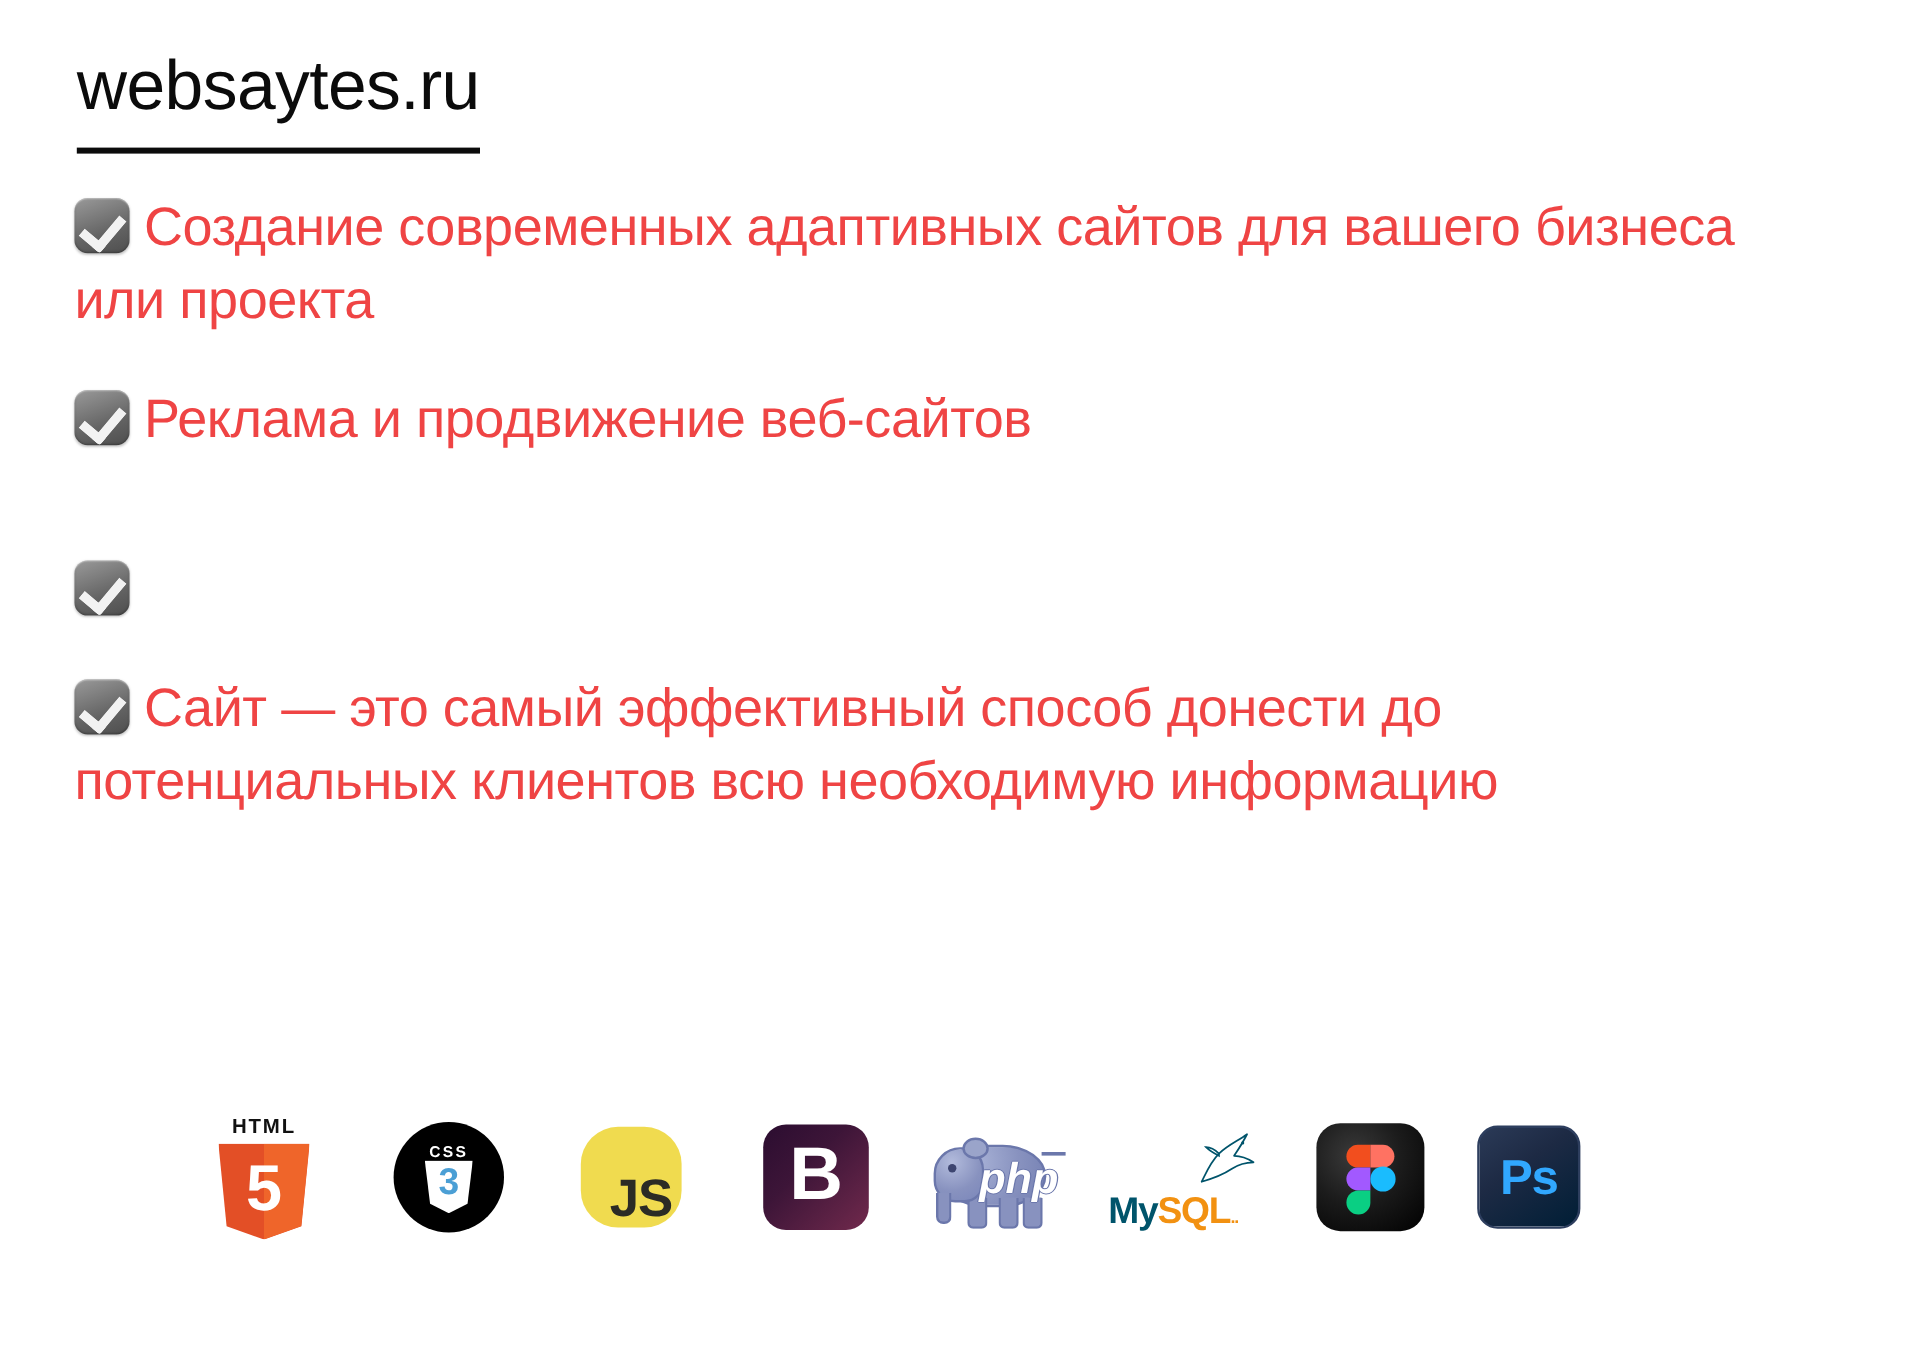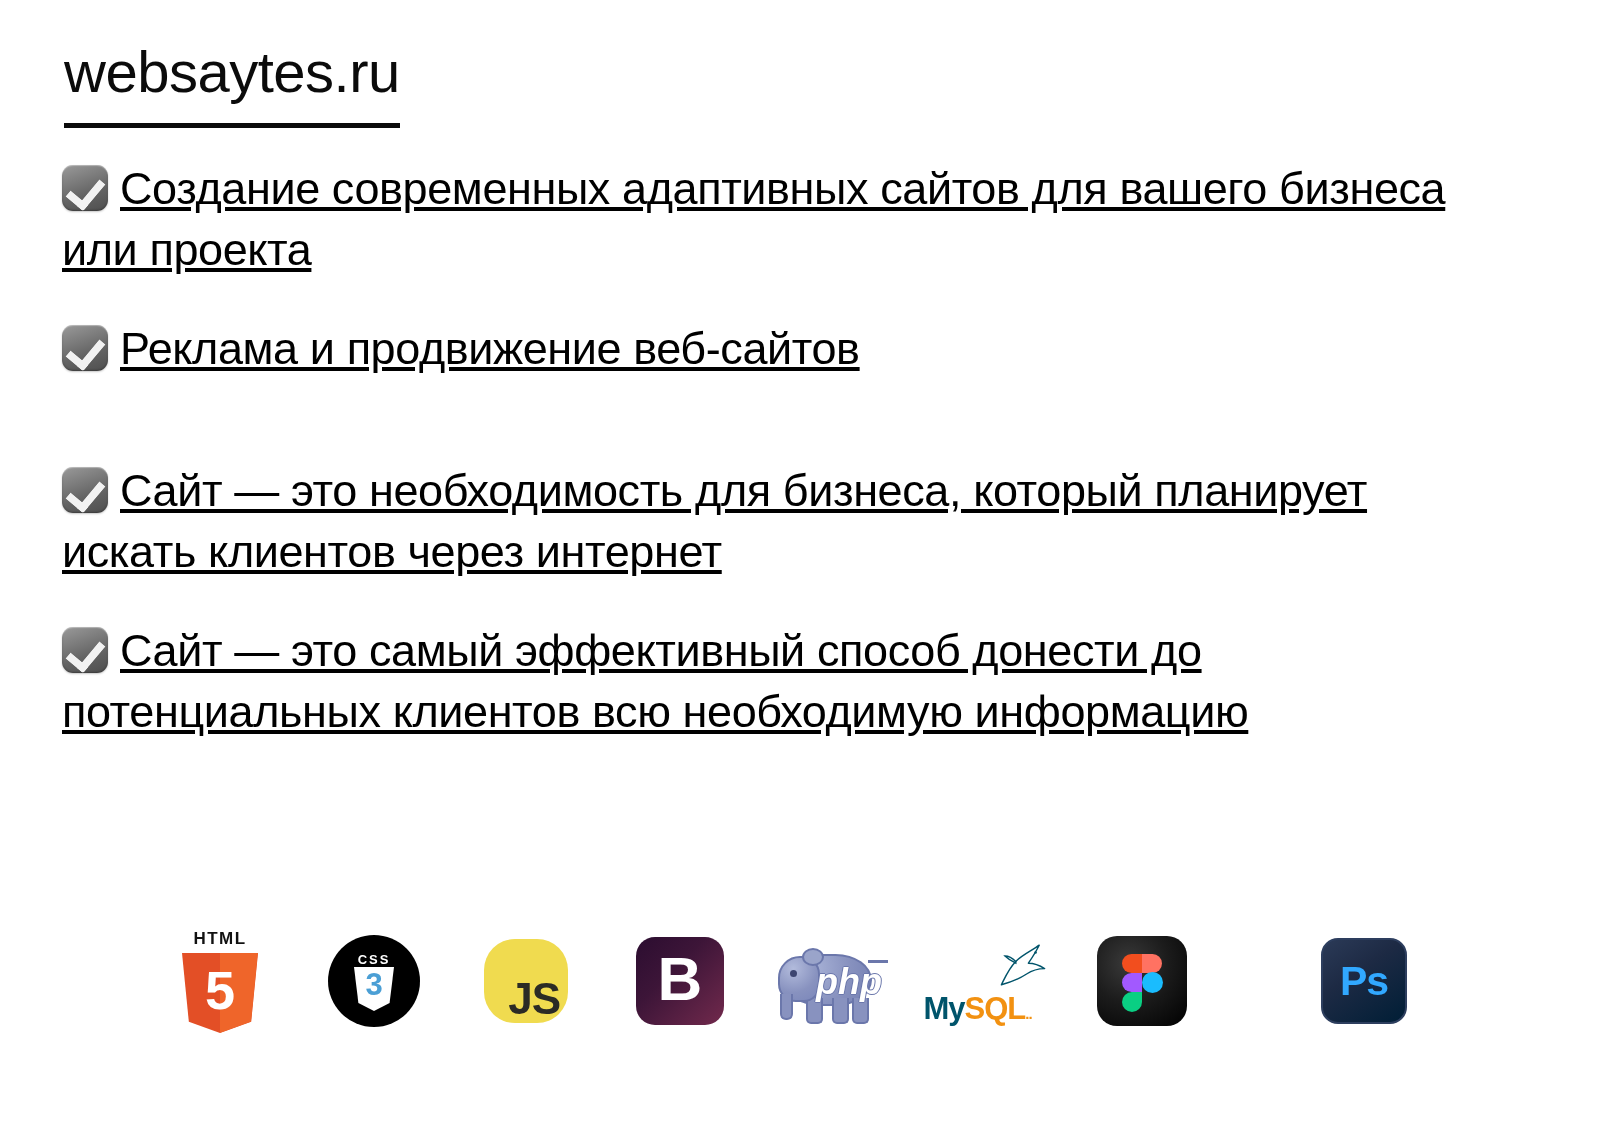--- a/index.html
+++ b/index.html
@@ -45,24 +45,23 @@
     left: 62px;
     top: 158px;
     width: 1420px;
   }
 
   .bullet-item {
     position: relative;
     margin-bottom: 38px;
     font-size: 45px;
     line-height: 1.36;
-    color: #000000;
+    color: #ef4444;
     font-weight: 400;
     letter-spacing: -0.4px;
-    text-decoration: underline;
   }
   .bullet-item:last-child { margin-bottom: 0; }
 
   .bullet-item.gap-lg { margin-bottom: 80px; }
 
   
   .checkbox-icon {
     display: inline-block;
     vertical-align: -7px;
     width: 46px;
@@ -263,21 +262,21 @@
   .fg-tr { left: 45px; top: 18px; width: 20px; height: 19px;
            background: #FF7262; border-radius: 0 10px 10px 0; }
   .fg-ml { left: 25px; top: 37px; width: 20px; height: 19px;
            background: #A259FF; border-radius: 10px 0 0 10px; }
   .fg-mr { left: 45px; top: 36px; width: 21px; height: 21px;
            background: #1ABCFE; border-radius: 50%; }
   .fg-bl { left: 25px; top: 56px; width: 20px; height: 20px;
            background: #0ACF83; border-radius: 10px 0 10px 10px; }
 
   
-  .ps { left: 1310px; justify-content: center; }
+  .ps { left: 1220px; justify-content: center; }
   .ps-square {
     width: 86px; height: 86px; border-radius: 17px;
     background: linear-gradient(145deg, #2b3a57 0%, #1d2a44 40%, #001E36 100%);
     position: relative;
     border: 2px solid #2d3e5e;
   }
   .ps-text {
     position: absolute; inset: 0;
     display: flex; align-items: center; justify-content: center;
     font-size: 41px; font-weight: 700; color: #31A8FF;
@@ -297,21 +296,21 @@
 
     <div class="bullet-item">
       <span class="checkbox-icon"></span><span class="bullet-text">Создание современных адаптивных сайтов для вашего бизнеса или проекта</span>
     </div>
 
     <div class="bullet-item gap-lg">
       <span class="checkbox-icon"></span><span class="bullet-text">Реклама и продвижение веб-сайтов</span>
     </div>
 
     <div class="bullet-item">
-      <span class="checkbox-icon"></span><span class="bullet-text">Сайт — это необходимость для бизнеса, который планирует искать клиентов через интернет</span>
+      <span class="checkbox-icon"></span>
     </div>
 
     <div class="bullet-item">
       <span class="checkbox-icon"></span><span class="bullet-text">Сайт — это самый эффективный способ донести до потенциальных клиентов всю необходимую информацию</span>
     </div>
 
   </div>
 
   <div class="logo-row">
 

